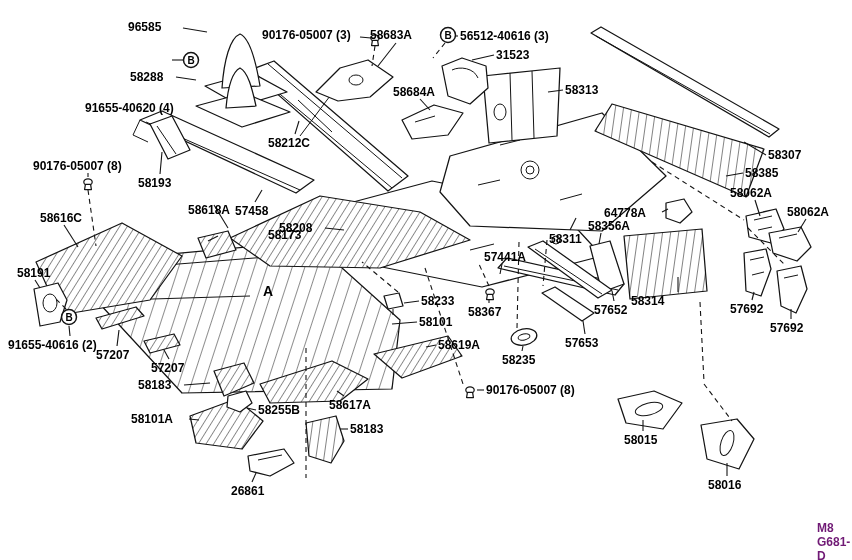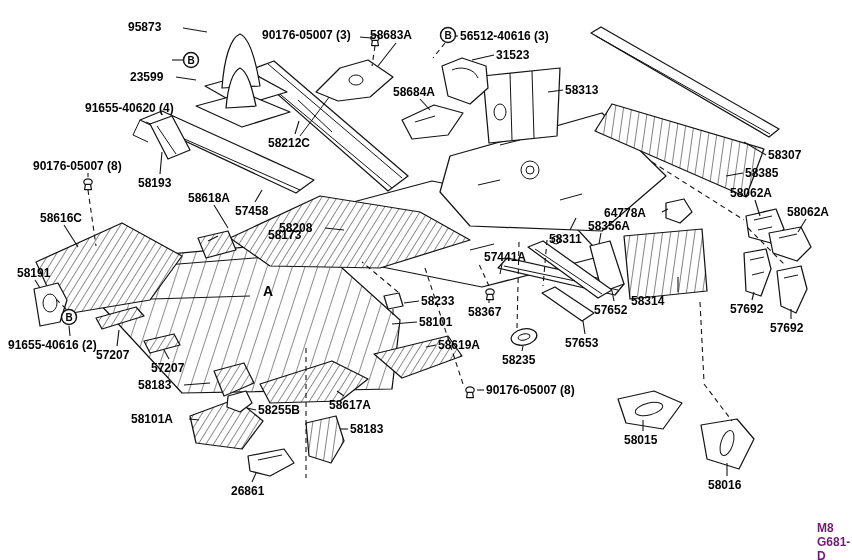--- a/index.html
+++ b/index.html
@@ -295,35 +295,35 @@
           <text x="448" y="38.5" class="bsym-text">B</text>
         </g>
         <g>
           <circle cx="69" cy="317" r="7.5" class="bsym-circle"></circle>
           <text x="69" y="320.5" class="bsym-text">B</text>
         </g>
       </g>
   </svg>
 
   <div id="labels-layer">
-      <div class="plabel" style="left: 128px; top: 20px;">95873</div>
+      <div class="plabel" style="left: 128px; top: 20px;">96585</div>
       <div class="plabel" style="left: 262px; top: 28px;">90176-05007 (3)</div>
       <div class="plabel" style="left: 370px; top: 28px;">58683A</div>
       <div class="plabel" style="left: 460px; top: 29px;">56512-40616 (3)</div>
       <div class="plabel" style="left: 496px; top: 48px;">31523</div>
       <div class="plabel" style="left: 85px; top: 53px; margin-top: 48px;">91655-40620 (4)</div>
-      <div class="plabel" style="left: 130px; top: 70px;">23599</div>
+      <div class="plabel" style="left: 130px; top: 70px;">58288</div>
       <div class="plabel" style="left: 393px; top: 85px;">58684A</div>
       <div class="plabel" style="left: 565px; top: 83px;">58313</div>
       <div class="plabel" style="left: 268px; top: 136px;">58212C</div>
       <div class="plabel" style="left: 768px; top: 148px;">58307</div>
       <div class="plabel" style="left: 745px; top: 166px;">58385</div>
       <div class="plabel" style="left: 33px; top: 159px;">90176-05007 (8)</div>
       <div class="plabel" style="left: 138px; top: 176px;">58193</div>
-      <div class="plabel" style="left: 188px; top: 191px;">58618A</div>
+      <div class="plabel" style="left: 188px; top: 203px;">58618A</div>
       <div class="plabel" style="left: 235px; top: 204px;">57458</div>
       <div class="plabel" style="left: 730px; top: 186px;">58062A</div>
       <div class="plabel" style="left: 787px; top: 205px;">58062A</div>
       <div class="plabel" style="left: 40px; top: 211px;">58616C</div>
       <div class="plabel" style="left: 604px; top: 206px;">64778A</div>
       <div class="plabel" style="left: 279px; top: 221px;">58208</div>
       <div class="plabel" style="left: 220px; top: 228px; padding-left: 48px;">58173</div>
       <div class="plabel" style="left: 588px; top: 219px;">58356A</div>
       <div class="plabel" style="left: 549px; top: 232px;">58311</div>
       <div class="plabel" style="left: 484px; top: 250px;">57441A</div>

